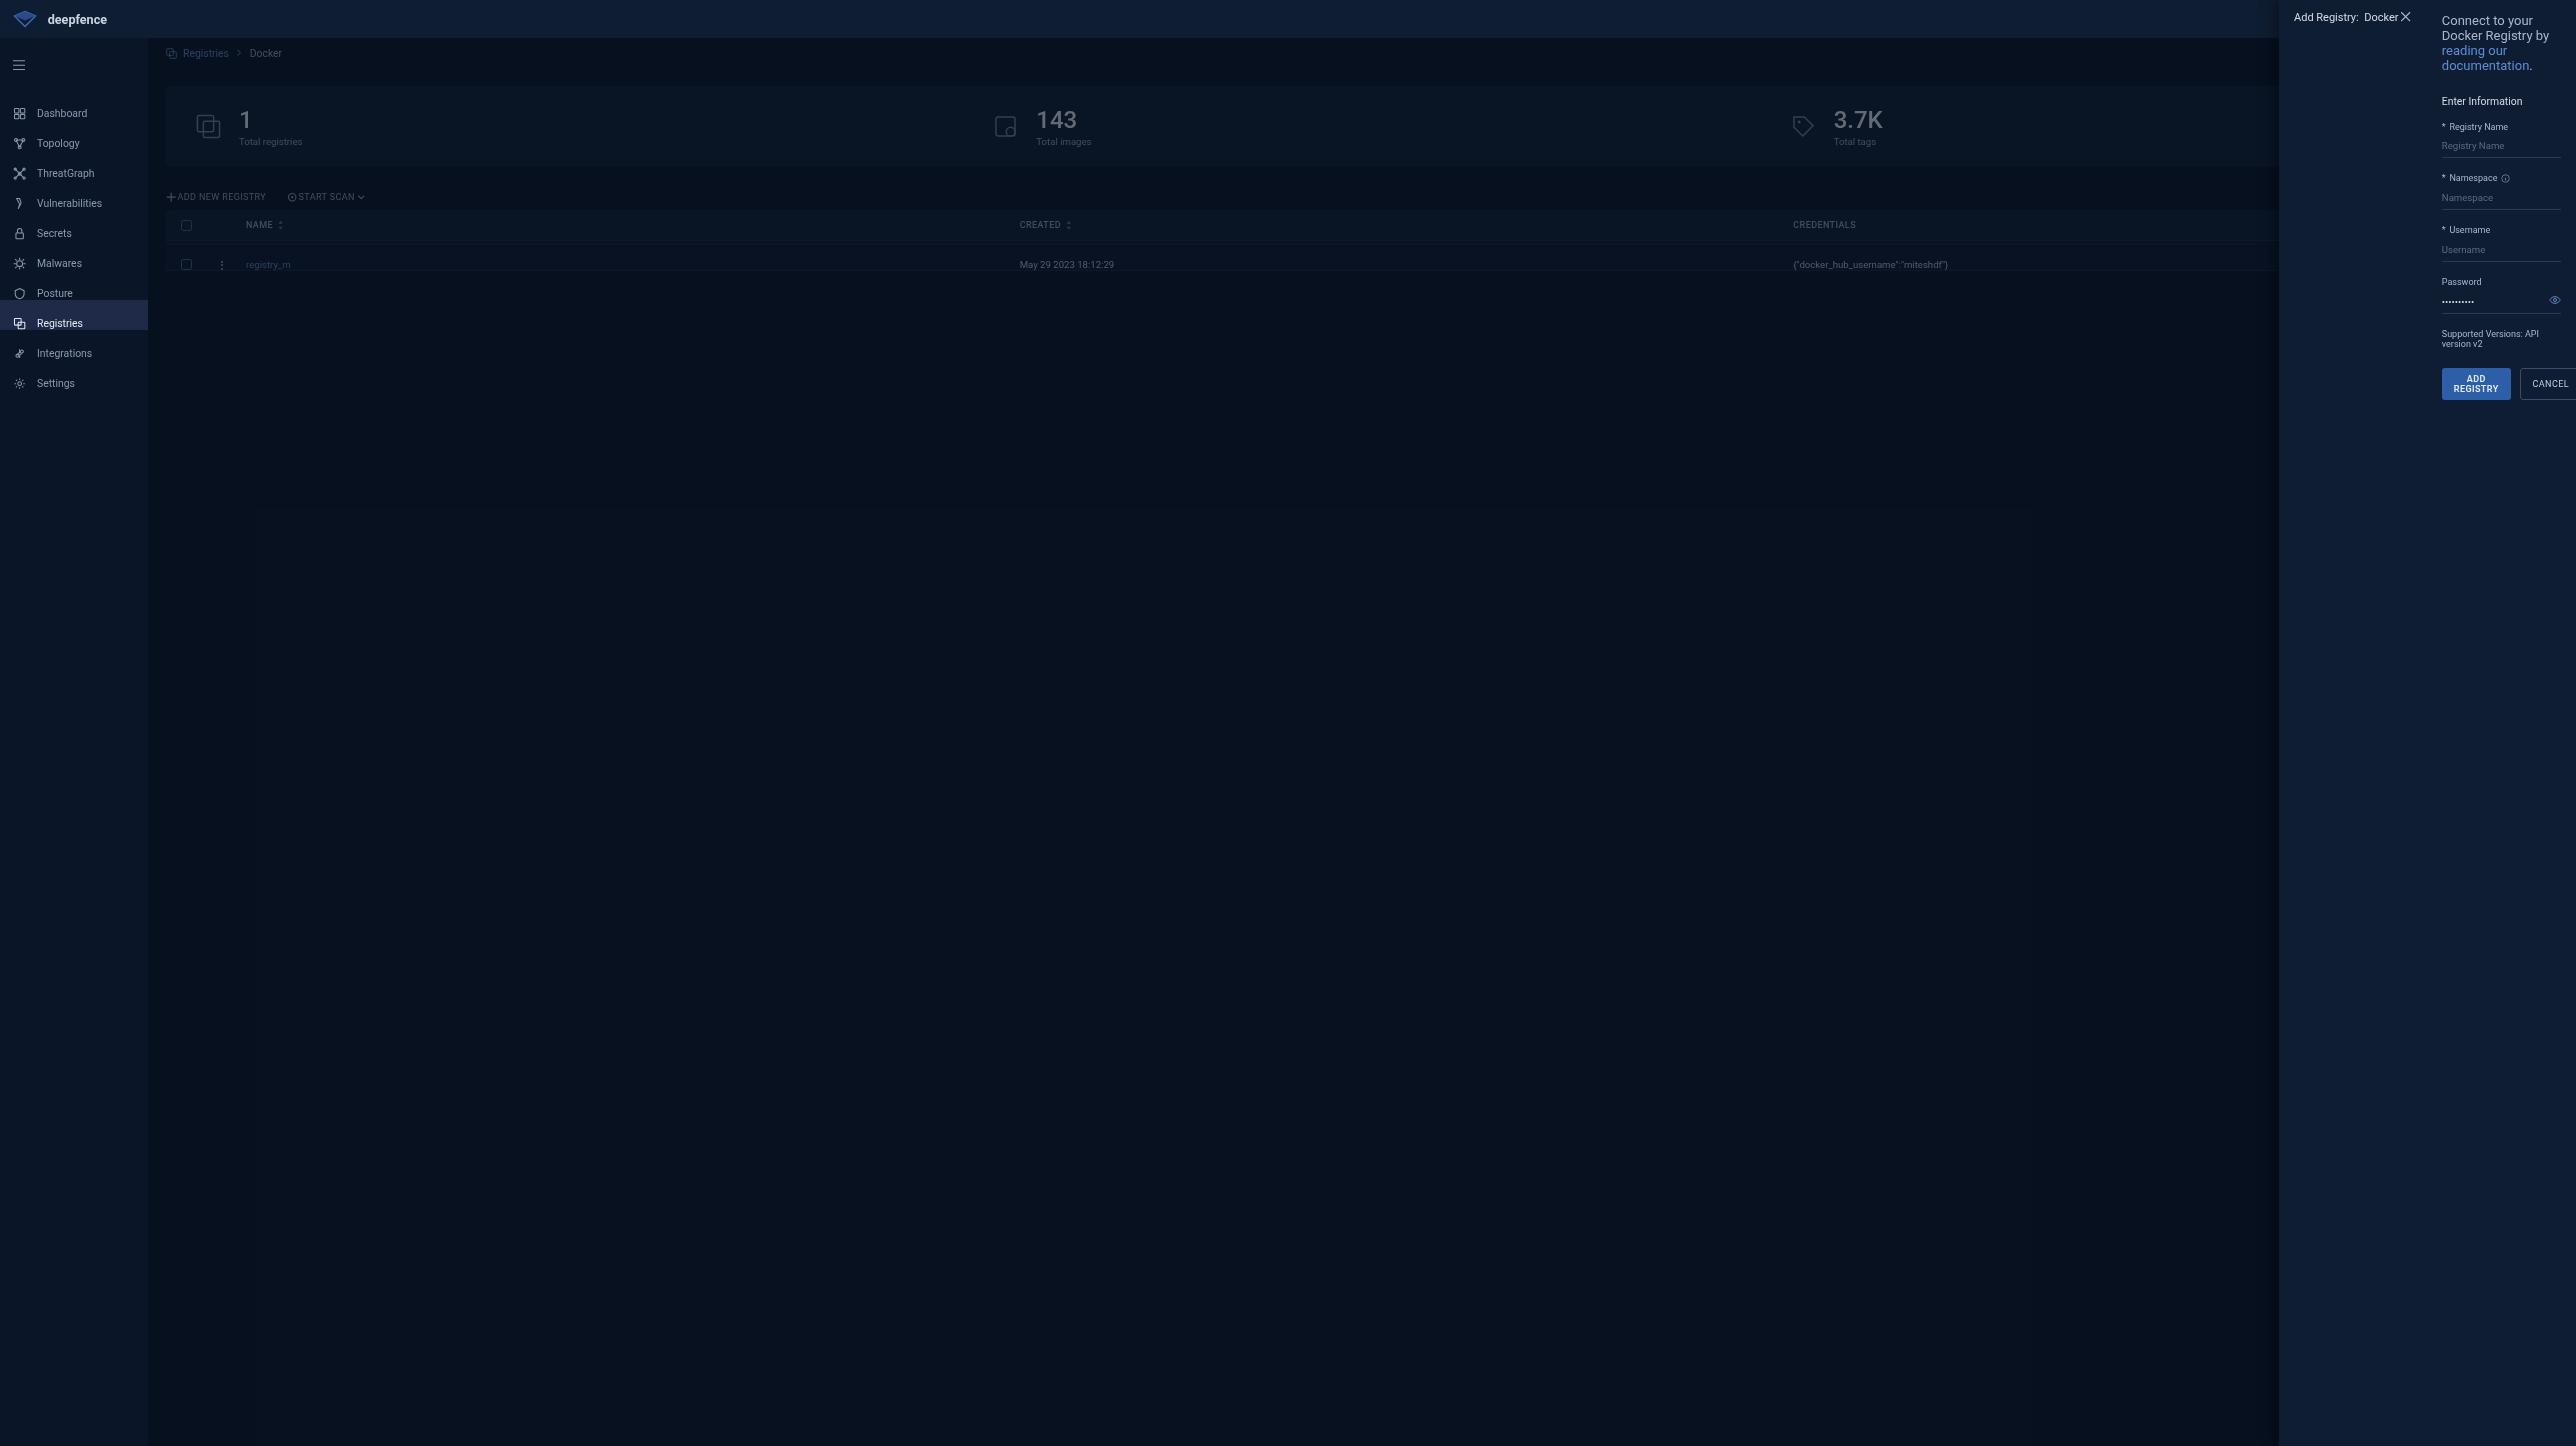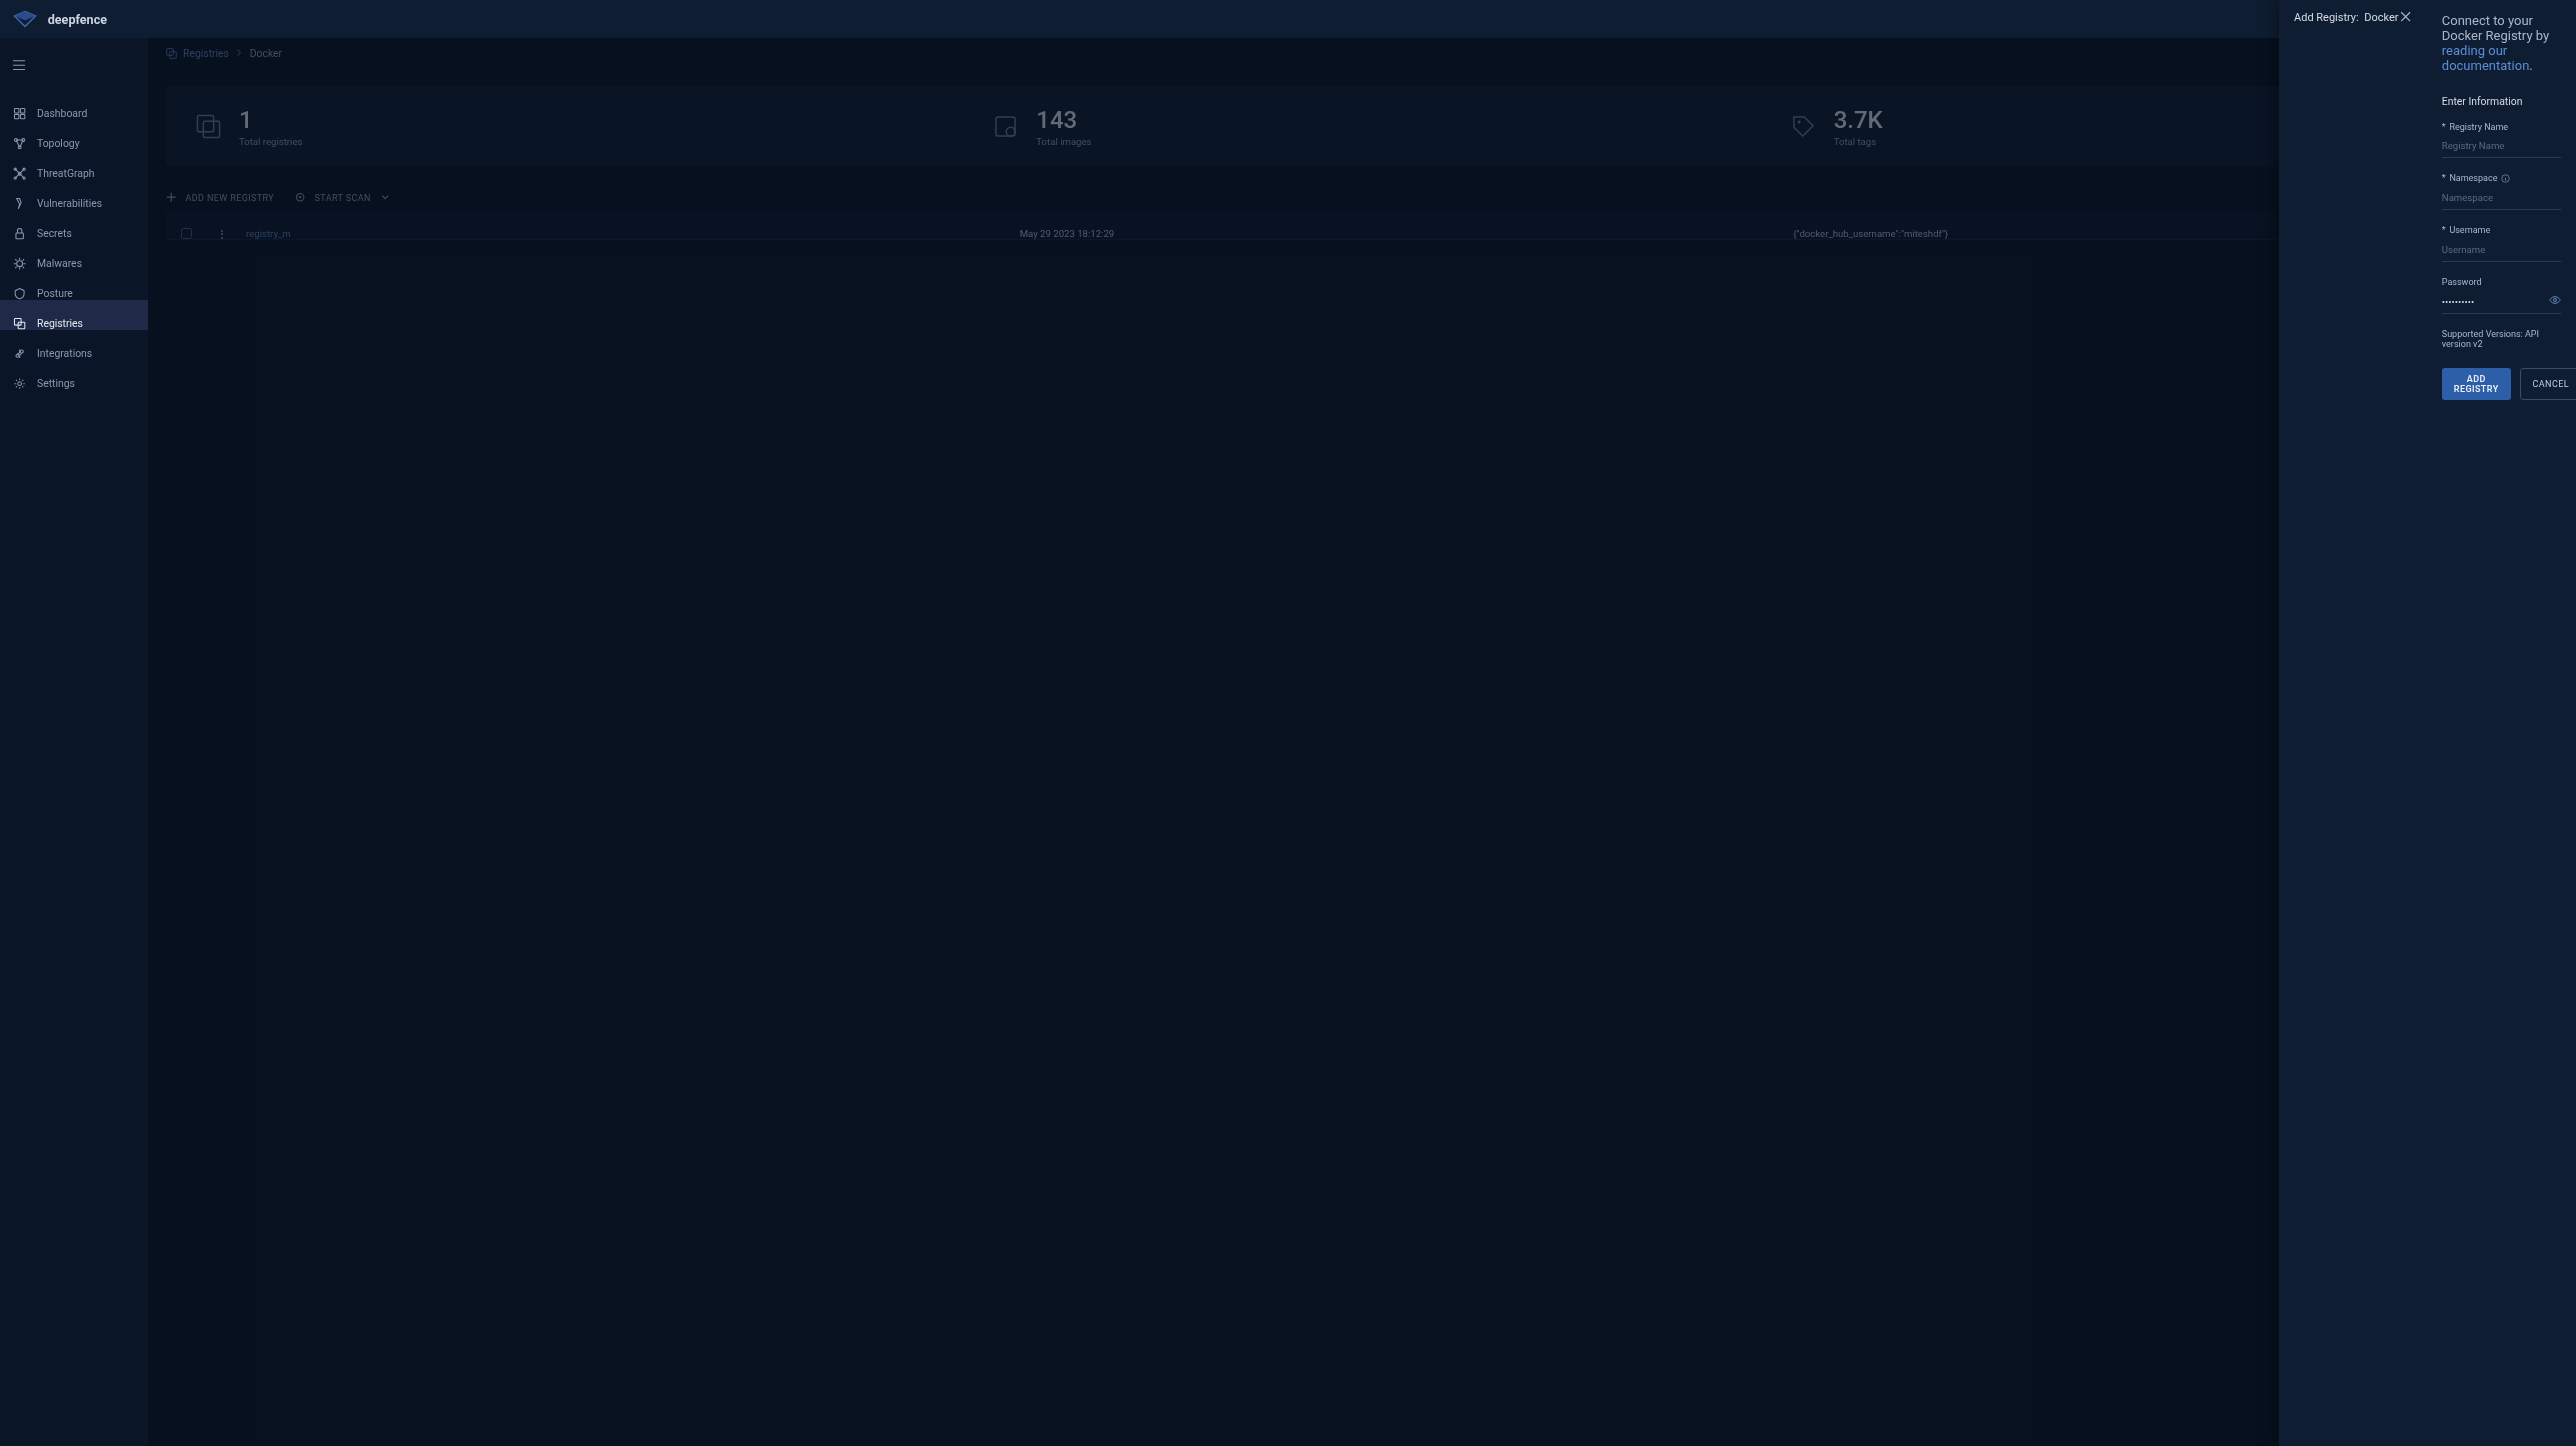--- a/index.html
+++ b/index.html
@@ -26,21 +26,21 @@
 .bc-sep{margin:0 7.4px;color:#4a5a78}
 .bc-current{color:#8a99b0}
 
 .stats-card{margin:18px;background:#0f1e36;border-radius:4.4px;height:81px;display:flex;align-items:center}
 .stat{display:flex;align-items:center;flex:1;padding:0 30px}
 .stat .big-ic{width:25px;height:25px;margin-right:18px}
 .stat .num{font-size:24px;font-weight:500;color:#d6dce6}
 .stat .lbl{font-size:9.6px;color:#8a99b0;margin-top:1.5px}
 
 .toolbar{display:flex;align-items:center;padding:7.4px 18px;gap:21px}
-.tbtn{display:flex;align-items:center;gap:9px;color:#8a99b0;font-size:9px;letter-spacing:0.4px}
+.tbtn{display:flex;gap:1px;color:#8a99b0;font-size:9px;letter-spacing:0.4px}
 .tbtn .ic{width:10.4px;height:10.4px}
 
 .table{margin:0 18px}
 .thead{display:flex;background:#0f1e36;height:31px;align-items:center;border-radius:3px 3px 0 0;border-bottom:0.7px solid #1a2a45}
 .th,.td{padding:0 9px;font-size:9px;color:#8a99b0}
 .th{font-weight:500;text-transform:uppercase;letter-spacing:0.4px;display:flex;align-items:center;gap:4.4px}
 .trow{display:flex;background:#0c1a30;height:30px;align-items:flex-end;border-bottom:0.7px solid #132441}
 .td{font-size:9.6px;color:#aab6cc}
 .td.link{color:#5a7fb8}
 .col-check{width:41px;display:flex;justify-content:center}
@@ -282,20 +282,45 @@
         <span>START SCAN</span>
         <span class="ic">
             <svg viewBox="0 0 14 14">
               <path d="M3 5l4 4 4-4" fill="none" stroke="#8a99b0" stroke-width="1.5"></path>
             </svg>
           </span>
       </div>
     </div>
 
     <div class="table">
+      <div class="thead">
+        <div class="col-check">
+            <div class="chk"></div>
+          </div>
+        <div class="col-menu"></div>
+        <div class="th col-name">
+            <span>NAME</span>
+          <span class="sort-ic">
+              <svg viewBox="0 0 10 14">
+                <path d="M5 1l3 4H2zM5 13l3-4H2z" fill="#5a6a86"></path>
+              </svg>
+            </span>
+        </div>
+        <div class="th col-created">
+            <span>CREATED</span>
+          <span class="sort-ic">
+              <svg viewBox="0 0 10 14">
+                <path d="M5 1l3 4H2zM5 13l3-4H2z" fill="#5a6a86"></path>
+              </svg>
+            </span>
+        </div>
+        <div class="th col-creds">
+            <span>CREDENTIALS</span>
+          </div>
+      </div>
       <div id="tbody">
           <div class="trow">
     <div class="col-check">
               <div class="chk"></div>
             </div>
     <div class="col-menu">
               <div class="dots">
                 <span></span>
                 <span></span>
                 <span></span>

